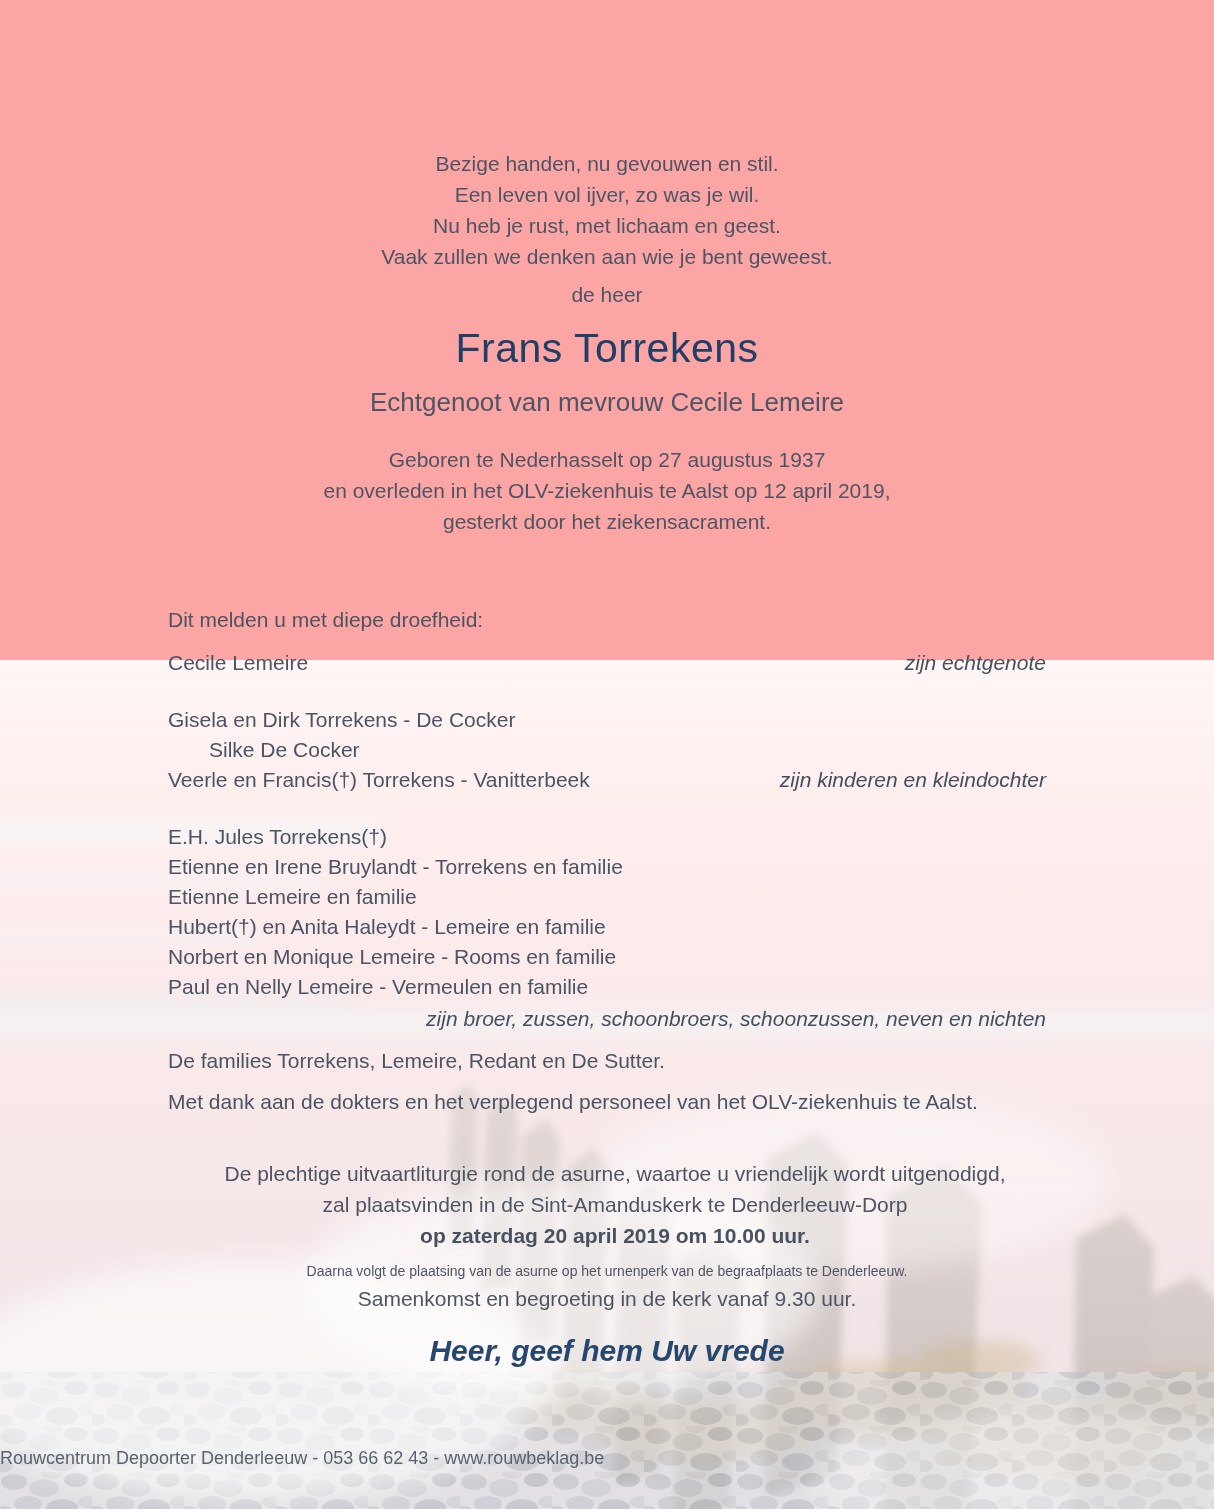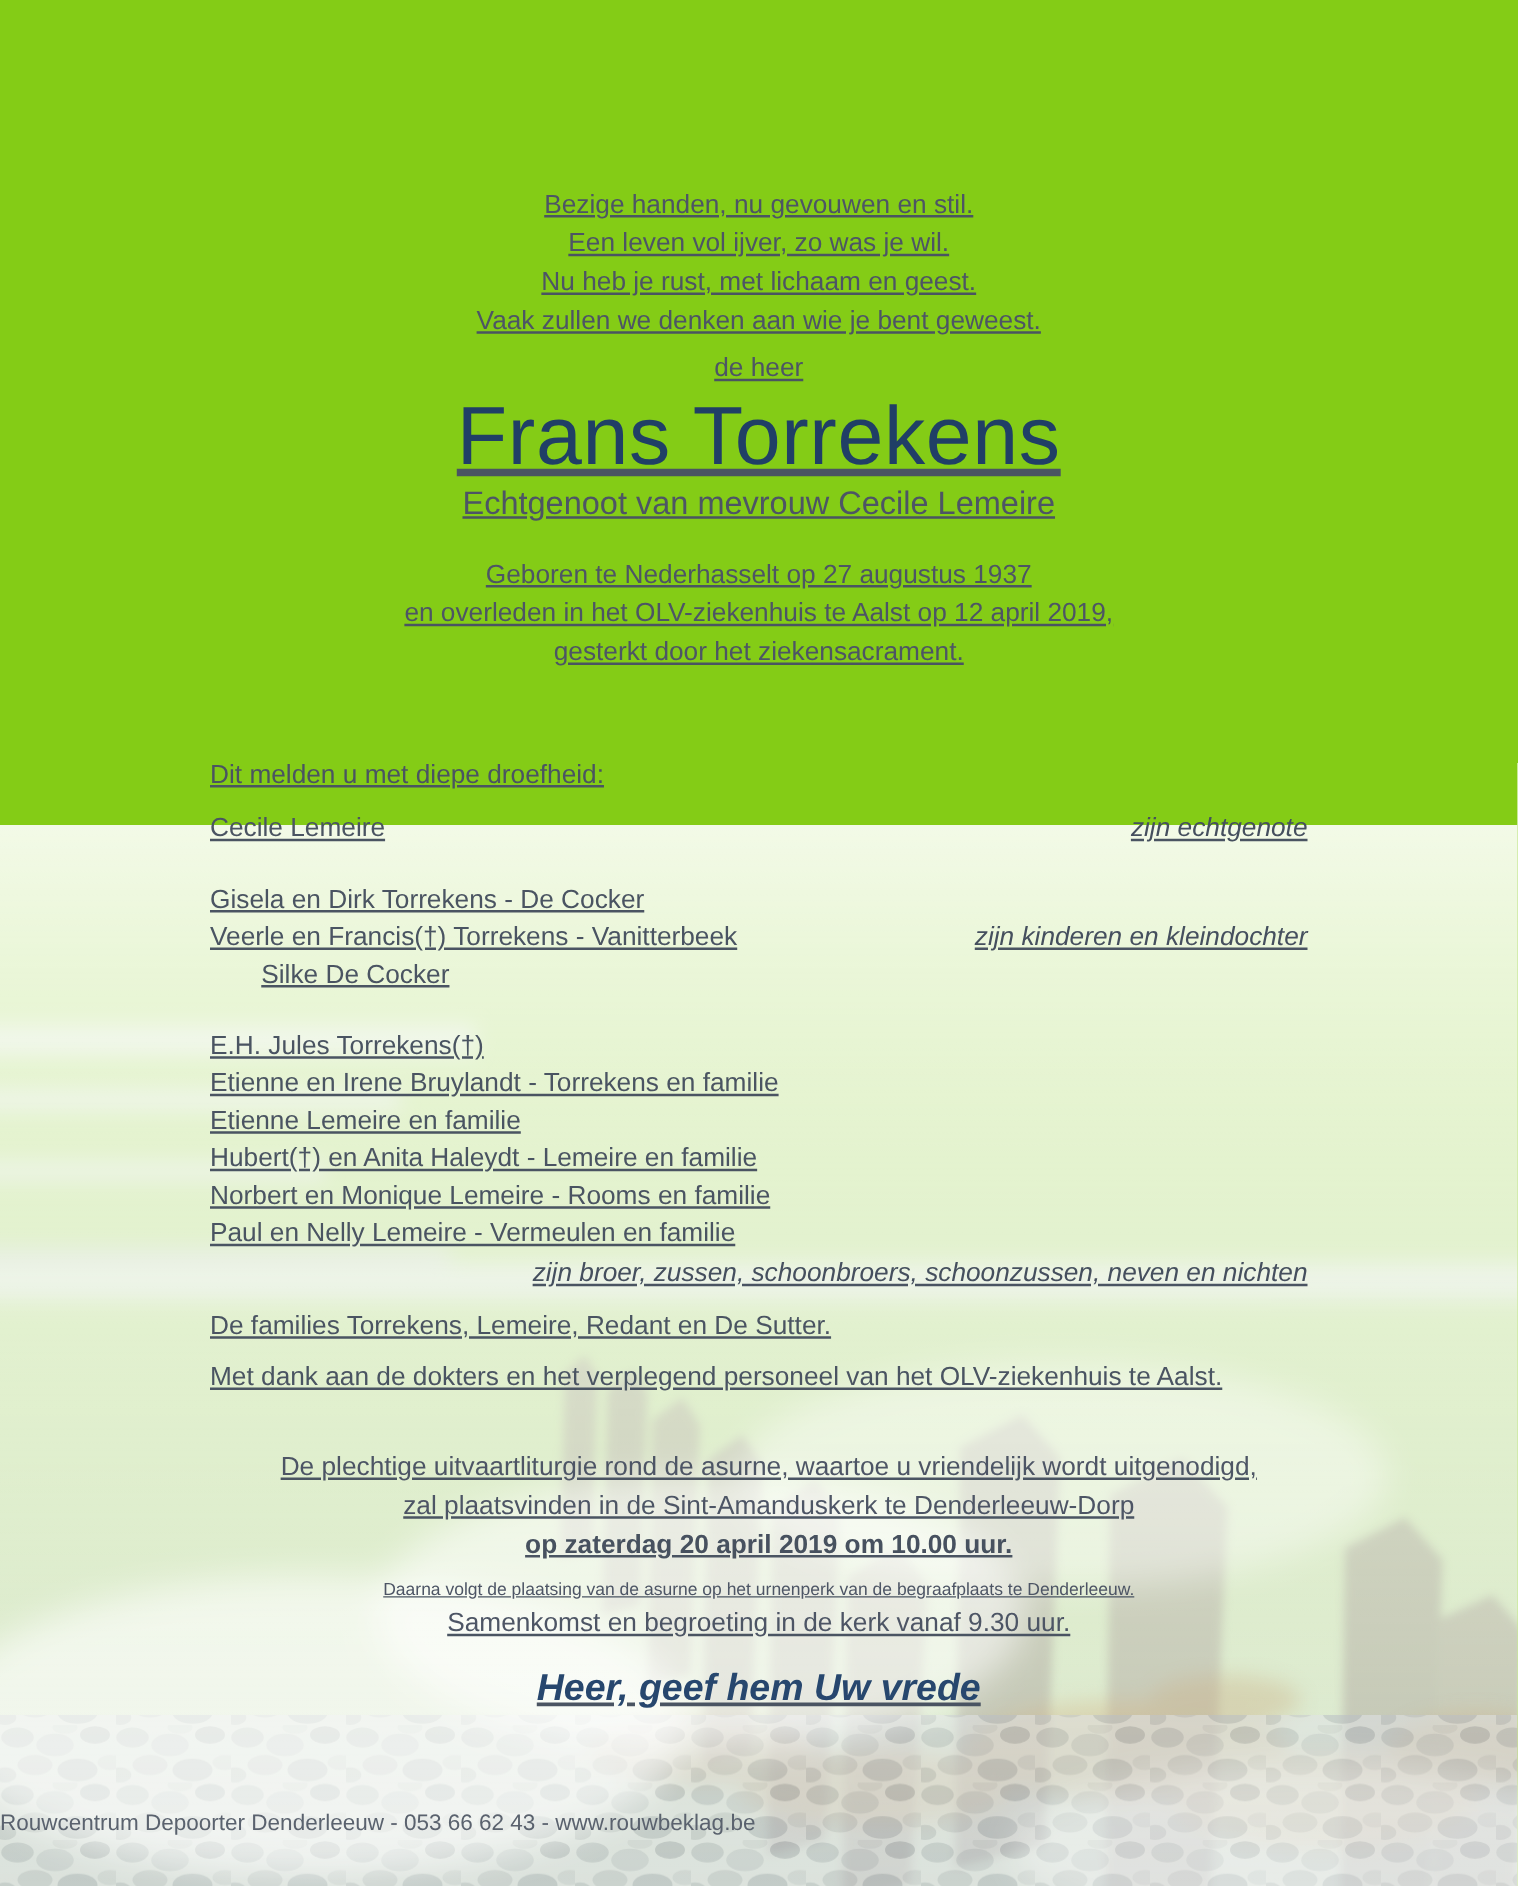--- a/index.html
+++ b/index.html
@@ -1,33 +1,32 @@
 <!DOCTYPE html>
 <html><head>
 <meta charset="utf-8">
 <style>
   html,body{margin:0;padding:0;background:#ffffff;}
   .page{
     position:relative;
     width:1214px;height:1509px;
-    background:#84cc16;
+    background:#fca5a5;
     overflow:hidden;
     font-family:"Liberation Sans", sans-serif;
     color:#4a5462;
-    text-decoration:underline;
   }
   .bg{position:absolute;inset:0;z-index:0;pointer-events:none;}
   .content{position:relative;z-index:1;}
 
   .center{text-align:center;}
   .poem{padding-top:148px;font-size:21px;line-height:31px;color:#4d5565;}
   .honorific{margin-top:11px;font-size:21px;color:#4d5565;}
   .deceased-name{
     margin-top:6px;
-    font-size:66px;line-height:70px;
+    font-size:41px;line-height:70px;
     color:#203f66;letter-spacing:.5px;font-weight:normal;
   }
   .spouse-line{margin-top:4px;font-size:26px;color:#4d5565;}
   .life{margin-top:26px;font-size:21px;line-height:31px;color:#4d5565;}
 
   .family{margin:0 168px;font-size:21px;line-height:30px;}
   .family .intro{margin-top:68px;}
   .row{display:flex;justify-content:space-between;align-items:baseline;text-align:center;}
   .row .right{font-style:italic;color:#454f5e;white-space:nowrap;}
   .group{margin-top:27px;}
@@ -163,25 +162,25 @@
       <div class="row spouse-row">
         <span>Cecile Lemeire</span>
         <span class="right">zijn echtgenote</span>
       </div>
 
       <div class="group">
         <div class="row">
           <span>Gisela en Dirk Torrekens - De Cocker</span>
         </div>
         <div class="row">
+          <span class="indent">Silke De Cocker</span>
+        </div>
+        <div class="row">
           <span>Veerle en Francis(†) Torrekens - Vanitterbeek</span>
           <span class="right">zijn kinderen en kleindochter</span>
-        </div>
-        <div class="row">
-          <span class="indent">Silke De Cocker</span>
         </div>
       </div>
 
       <div class="group">
         <div>E.H. Jules Torrekens(†)</div>
         <div>Etienne en Irene Bruylandt - Torrekens en familie</div>
         <div>Etienne Lemeire en familie</div>
         <div>Hubert(†) en Anita Haleydt - Lemeire en familie</div>
         <div>Norbert en Monique Lemeire - Rooms en familie</div>
         <div>Paul en Nelly Lemeire - Vermeulen en familie</div>

